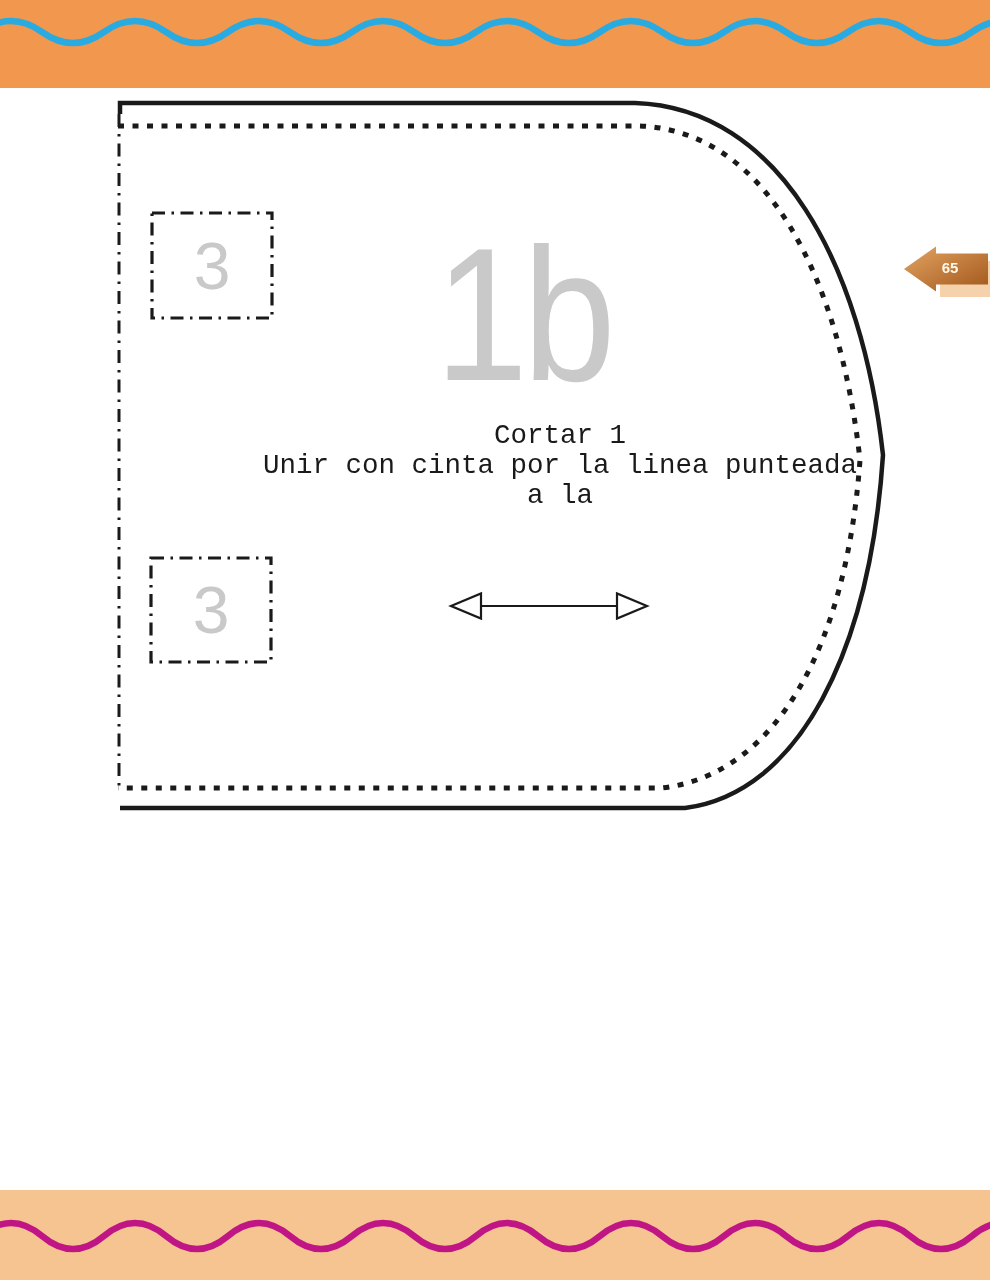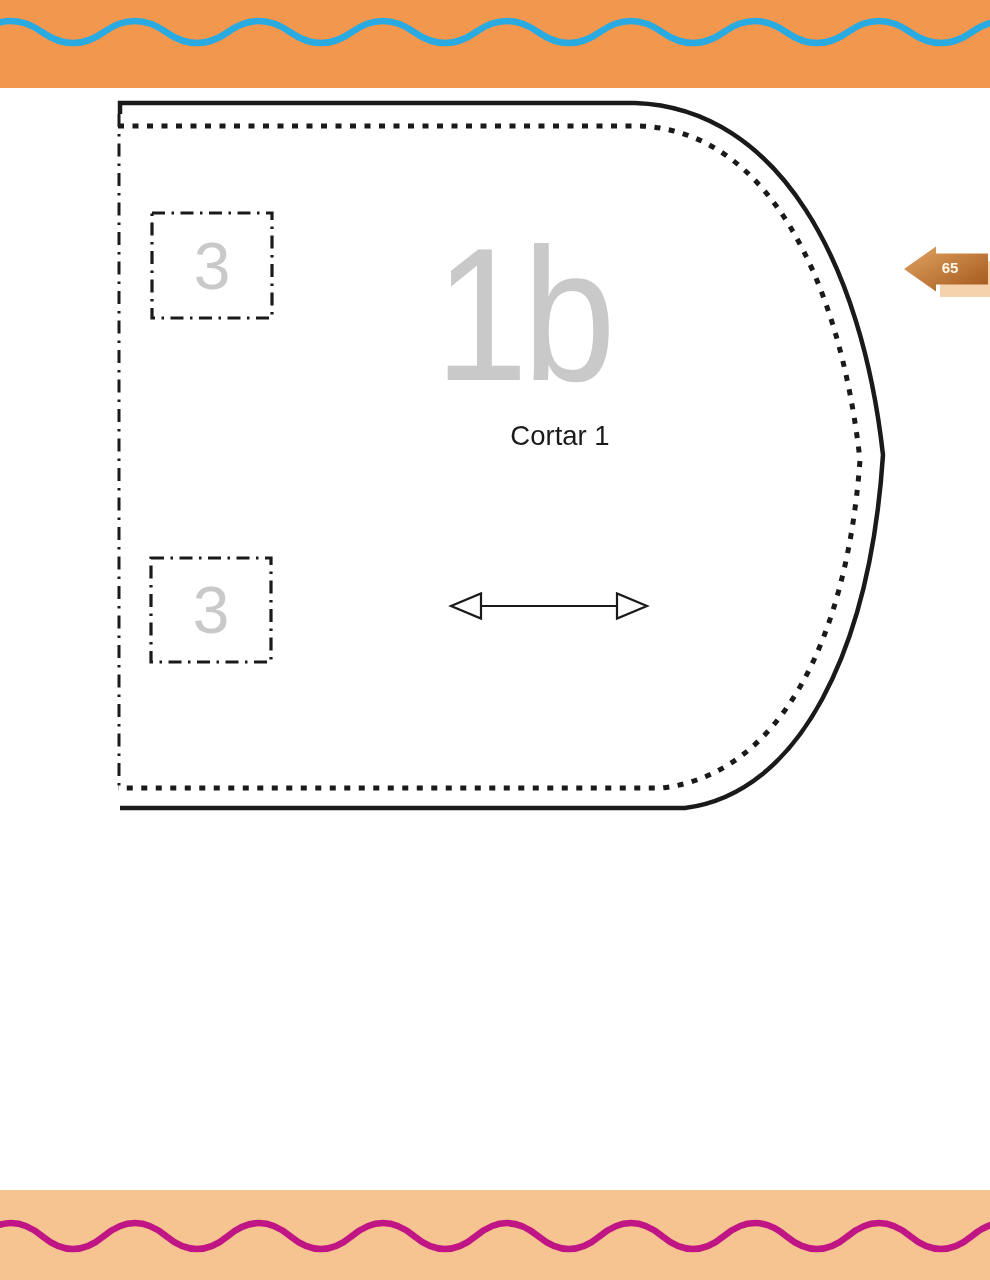--- a/index.html
+++ b/index.html
@@ -26,21 +26,21 @@
   .notch-box{
     position:absolute;display:flex;align-items:center;justify-content:center;
     font-size:66px;color:#C9C9C9;line-height:1;
   }
   #notch-1{left:152px;top:213px;width:120px;height:105px;}
   #notch-2{left:151px;top:558px;width:120px;height:104px;}
 
   #instructions{
     position:absolute;left:235px;top:421px;width:650px;
     text-align:center;color:#1a1a1a;
-    font-size:27.5px;line-height:30px;
+    font-size:27.5px;line-height:30px;font-family:Liberation Mono, monospace;
   }
 
   #page-marker{
     position:absolute;left:900px;top:240px;width:90px;height:60px;
     cursor:pointer;
   }
   #marker-shadow{
     position:absolute;left:40px;top:21px;width:50px;height:36px;
     background:#F5D2AB;
   }
@@ -82,20 +82,22 @@
 
 <div class="notch-box" id="notch-1">
     <span>3</span>
   </div>
 <div class="notch-box" id="notch-2">
     <span>3</span>
   </div>
 
 <div id="instructions">
   <div>Cortar 1</div>
+  <div>Unir con cinta por la linea punteada</div>
+  <div>a la</div>
 </div>
 
 <div id="page-marker">
   <div id="marker-shadow"></div>
   <svg id="marker-arrow-svg" width="90" height="60" viewBox="0 0 90 60">
     <defs>
       <linearGradient id="mk-grad" x1="0" y1="0" x2="1" y2="1">
         <stop offset="0" stop-color="#E2A464"></stop>
         <stop offset="1" stop-color="#A2571A"></stop>
       </linearGradient>

